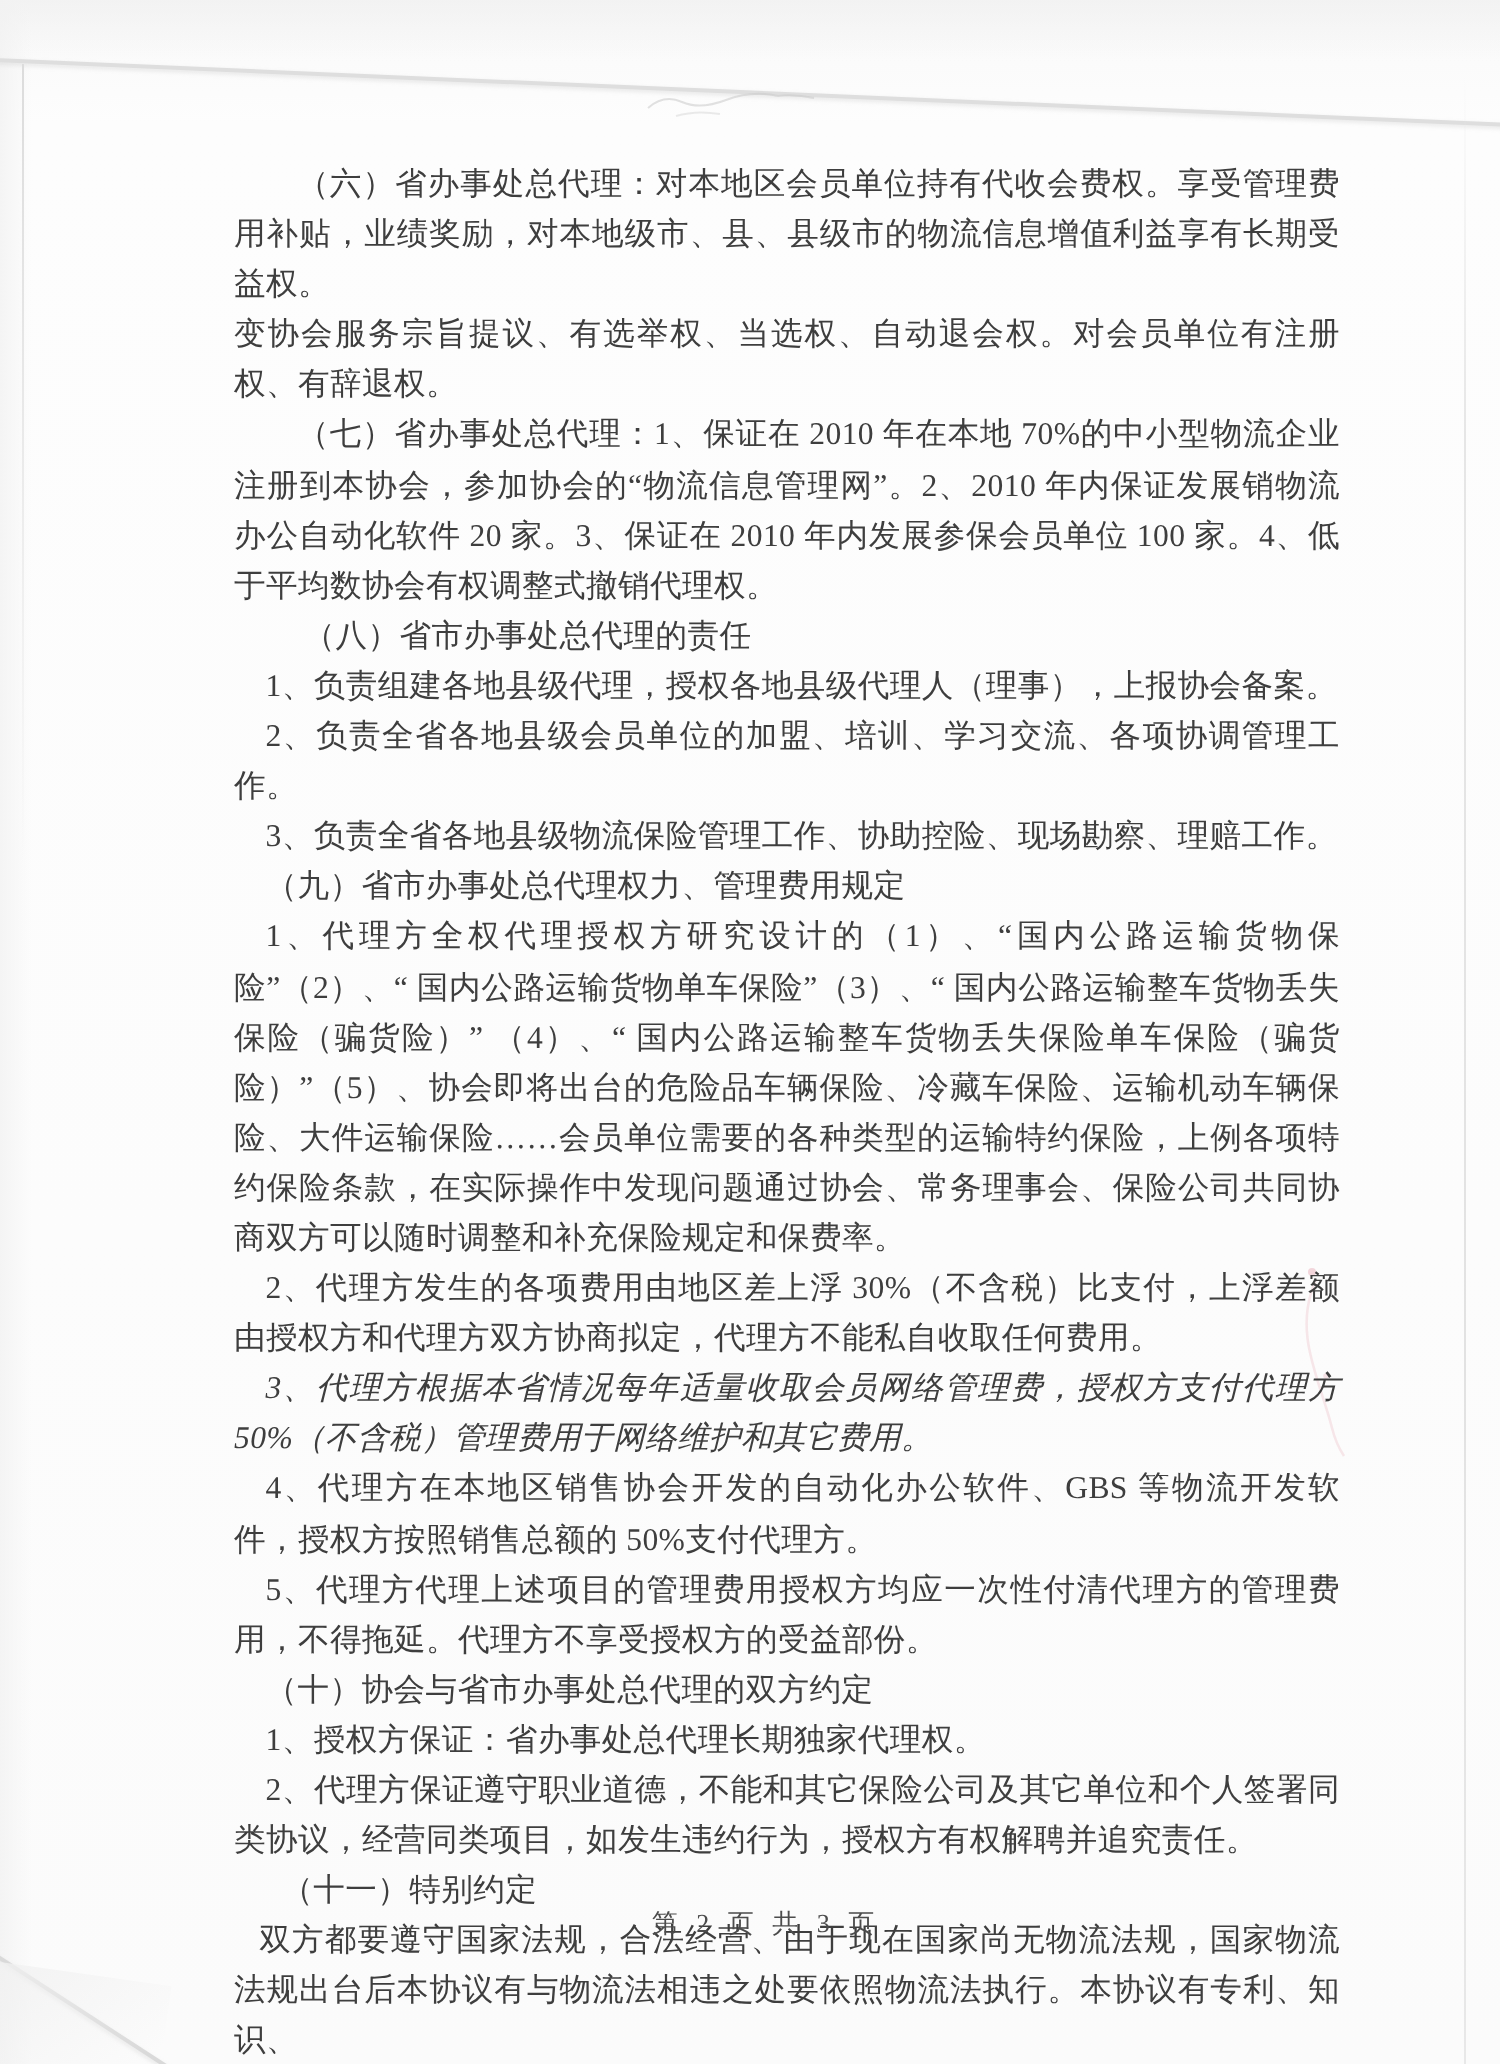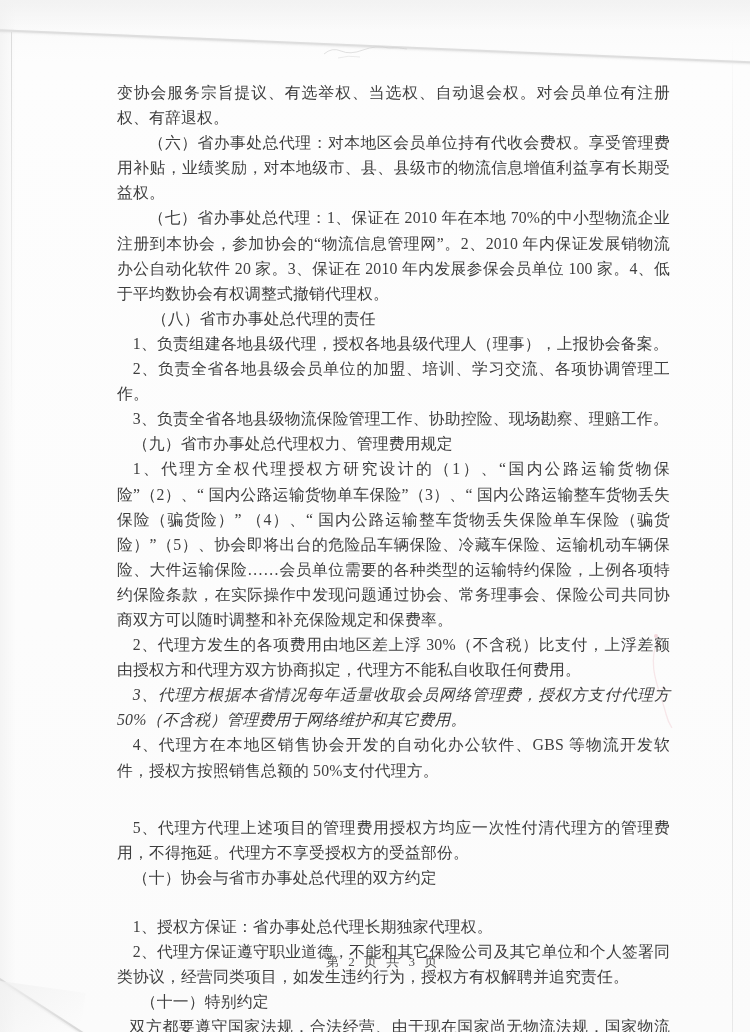--- a/index.html
+++ b/index.html
@@ -57,34 +57,34 @@
     <path d="M20,20 q10,-3 22,-1" fill="none" stroke="#d6d6d6" stroke-width="1" opacity="0.6"></path>
   </svg>
 
   <svg class="ink-mark" viewBox="0 0 48 122">
     <circle cx="12" cy="18" r="2" fill="#e39aa6" opacity="0.45"></circle>
     <path d="M14,22 C2,48 16,72 22,96 q2,8 6,14" fill="none" stroke="#eec3ca" stroke-width="1.3" opacity="0.45"></path>
     <circle cx="19" cy="70" r="1.4" fill="#e8b2bc" opacity="0.4"></circle>
   </svg>
 
   <div class="body-text">
+      <p class="para" style="text-indent: 2em;">（六）省办事处总代理：对本地区会员单位持有代收会费权。享受管理费用补贴，业绩奖励，对本地级市、县、县级市的物流信息增值利益享有长期受益权。</p>
       <p class="para" style="text-indent: 0em;">变协会服务宗旨提议、有选举权、当选权、自动退会权。对会员单位有注册权、有辞退权。</p>
-      <p class="para" style="text-indent: 2em;">（六）省办事处总代理：对本地区会员单位持有代收会费权。享受管理费用补贴，业绩奖励，对本地级市、县、县级市的物流信息增值利益享有长期受益权。</p>
       <p class="para" style="text-indent: 2em;">（七）省办事处总代理：1、保证在 2010 年在本地 70%的中小型物流企业注册到本协会，参加协会的“物流信息管理网”。2、2010 年内保证发展销物流办公自动化软件 20 家。3、保证在 2010 年内发展参保会员单位 100 家。4、低于平均数协会有权调整式撤销代理权。</p>
       <p class="para" style="text-indent: 2.2em;">（八）省市办事处总代理的责任</p>
       <p class="para" style="text-indent: 1em; font-family: Liberation Serif, serif;">1、负责组建各地县级代理，授权各地县级代理人（理事），上报协会备案。</p>
       <p class="para" style="text-indent: 1em;">2、负责全省各地县级会员单位的加盟、培训、学习交流、各项协调管理工作。</p>
       <p class="para" style="text-indent: 1em;">3、负责全省各地县级物流保险管理工作、协助控险、现场勘察、理赔工作。</p>
       <p class="para" style="text-indent: 1em;">（九）省市办事处总代理权力、管理费用规定</p>
       <p class="para" style="text-indent: 1em;">1、代理方全权代理授权方研究设计的（1）、“国内公路运输货物保险”（2）、“ 国内公路运输货物单车保险”（3）、“ 国内公路运输整车货物丢失保险（骗货险）”  （4）、“ 国内公路运输整车货物丢失保险单车保险（骗货险）”（5）、协会即将出台的危险品车辆保险、冷藏车保险、运输机动车辆保险、大件运输保险……会员单位需要的各种类型的运输特约保险，上例各项特约保险条款，在实际操作中发现问题通过协会、常务理事会、保险公司共同协商双方可以随时调整和补充保险规定和保费率。</p>
       <p class="para" style="text-indent: 1em;">2、代理方发生的各项费用由地区差上浮 30%（不含税）比支付，上浮差额由授权方和代理方双方协商拟定，代理方不能私自收取任何费用。</p>
       <p class="para" style="text-indent: 1em; font-style: italic;">3、代理方根据本省情况每年适量收取会员网络管理费，授权方支付代理方50%（不含税）管理费用于网络维护和其它费用。</p>
       <p class="para" style="text-indent: 1em;">4、代理方在本地区销售协会开发的自动化办公软件、GBS 等物流开发软件，授权方按照销售总额的 50%支付代理方。</p>
-      <p class="para" style="text-indent: 1em; margin-top: 32px;">5、代理方代理上述项目的管理费用授权方均应一次性付清代理方的管理费用，不得拖延。代理方不享受授权方的受益部份。</p>
+      <p class="para" style="text-indent: 1em;">5、代理方代理上述项目的管理费用授权方均应一次性付清代理方的管理费用，不得拖延。代理方不享受授权方的受益部份。</p>
       <p class="para" style="text-indent: 1em;">（十）协会与省市办事处总代理的双方约定</p>
-      <p class="para" style="text-indent: 1em; margin-top: 24px;">1、授权方保证：省办事处总代理长期独家代理权。</p>
+      <p class="para" style="text-indent: 1em;">1、授权方保证：省办事处总代理长期独家代理权。</p>
       <p class="para" style="text-indent: 1em;">2、代理方保证遵守职业道德，不能和其它保险公司及其它单位和个人签署同类协议，经营同类项目，如发生违约行为，授权方有权解聘并追究责任。</p>
       <p class="para" style="text-indent: 1.5em;">（十一）特别约定</p>
       <p class="para" style="text-indent: 0.8em;">双方都要遵守国家法规，合法经营、由于现在国家尚无物流法规，国家物流法规出台后本协议有与物流法相违之处要依照物流法执行。本协议有专利、知识、</p>
     </div>
 
   <div class="footer">第 2 页 共 3 页</div>
 </div>
 
 </body></html>

